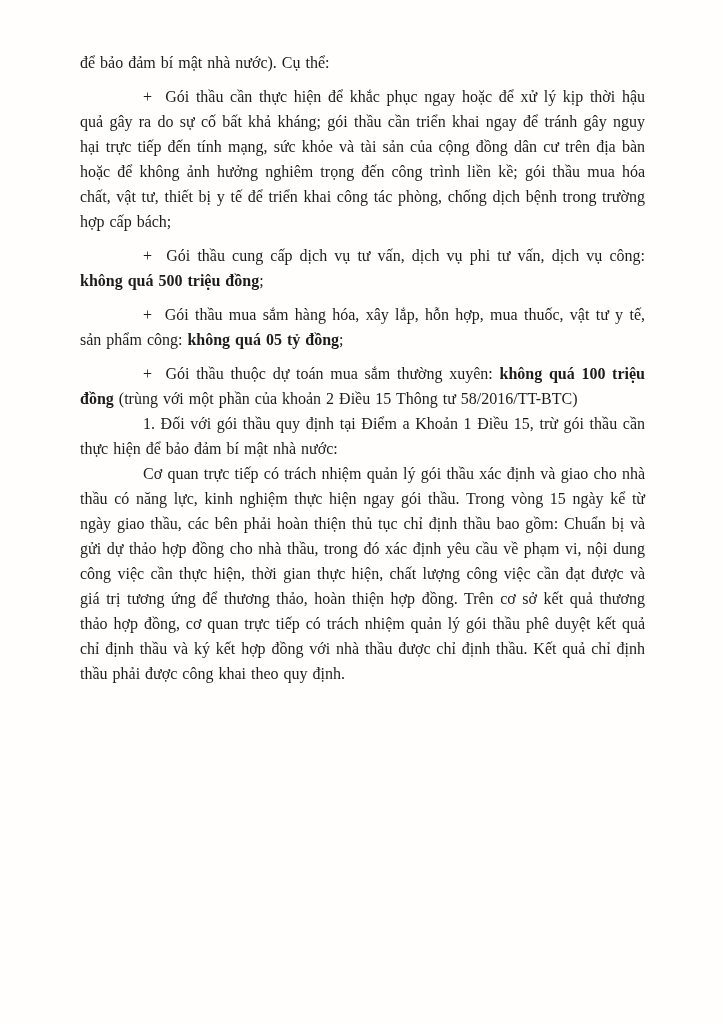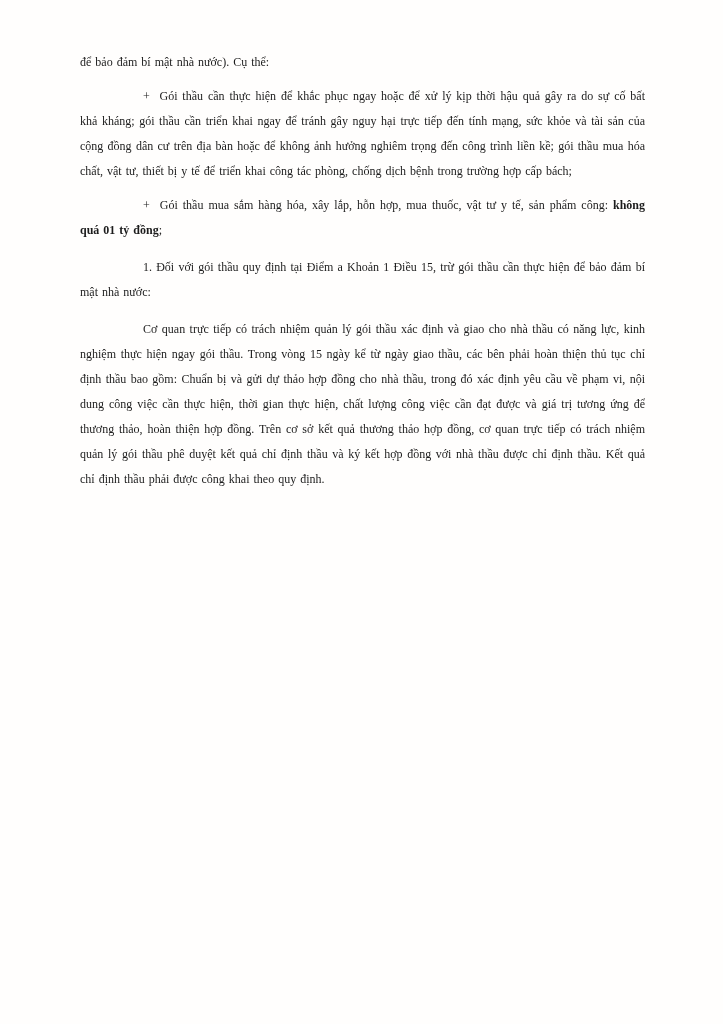--- a/index.html
+++ b/index.html
@@ -13,36 +13,38 @@
     width: 723px;
     height: 1024px;
     background: #fffefd;
     font-family: "Liberation Serif", "DejaVu Serif", serif;
     color: #1c1c1c;
     padding: 50px 78px 0 80px;
     overflow: hidden;
   }
   .doc-body p.para {
     margin: 9px 0 0 0;
-    font-size: 12px;
+    font-size: 16px;
     line-height: 25px;
     text-align: justify;
     text-indent: 63px;
     word-spacing: 1px;
   }
   .doc-body p.para:first-child { margin-top: 0; }
   .doc-body p.para.flush { text-indent: 0; }
-  .doc-body p.para.tight { margin-top: 12px; }
+  .doc-body p.para.tight { margin-top: 0; }
   .doc-body .b { font-weight: bold; }
 </style>
 </head>
 <body>
 
 <div class="page">
   <div class="doc-body">
       <p class="para flush"><span>để bảo đảm bí mật nhà nước). Cụ thể:</span></p>
       <p class="para"><span>+&nbsp;&nbsp;Gói thầu cần thực hiện để khắc phục ngay hoặc để xử lý kịp thời hậu quả gây ra do sự cố bất khả kháng; gói thầu cần triển khai ngay để tránh gây nguy hại trực tiếp đến tính mạng, sức khỏe và tài sản của cộng đồng dân cư trên địa bàn hoặc để không ảnh hưởng nghiêm trọng đến công trình liền kề; gói thầu mua hóa chất, vật tư, thiết bị y tế để triển khai công tác phòng, chống dịch bệnh trong trường hợp cấp bách;</span></p>
-      <p class="para"><span>+&nbsp;&nbsp;Gói thầu mua sắm hàng hóa, xây lắp, hỗn hợp, mua thuốc, vật tư y tế, sản phẩm công: </span><span class="b">không quá 01 tỷ đồng</span><span>;</span></p>
+      <p class="para"><span>+&nbsp;&nbsp;Gói thầu cung cấp dịch vụ tư vấn, dịch vụ phi tư vấn, dịch vụ công: </span><span class="b">không quá 500 triệu đồng</span><span>;</span></p>
+      <p class="para"><span>+&nbsp;&nbsp;Gói thầu mua sắm hàng hóa, xây lắp, hỗn hợp, mua thuốc, vật tư y tế, sản phẩm công: </span><span class="b">không quá 05 tỷ đồng</span><span>;</span></p>
+      <p class="para"><span>+&nbsp;&nbsp;Gói thầu thuộc dự toán mua sắm thường xuyên: </span><span class="b">không quá 100 triệu đồng</span><span> (trùng với một phần của khoản 2 Điều 15 Thông tư 58/2016/TT-BTC)</span></p>
       <p class="para tight"><span>1. Đối với gói thầu quy định tại Điểm a Khoản 1 Điều 15, trừ gói thầu cần thực hiện để bảo đảm bí mật nhà nước:</span></p>
       <p class="para tight"><span>Cơ quan trực tiếp có trách nhiệm quản lý gói thầu xác định và giao cho nhà thầu có năng lực, kinh nghiệm thực hiện ngay gói thầu. Trong vòng 15 ngày kể từ ngày giao thầu, các bên phải hoàn thiện thủ tục chỉ định thầu bao gồm: Chuẩn bị và gửi dự thảo hợp đồng cho nhà thầu, trong đó xác định yêu cầu về phạm vi, nội dung công việc cần thực hiện, thời gian thực hiện, chất lượng công việc cần đạt được và giá trị tương ứng để thương thảo, hoàn thiện hợp đồng. Trên cơ sở kết quả thương thảo hợp đồng, cơ quan trực tiếp có trách nhiệm quản lý gói thầu phê duyệt kết quả chỉ định thầu và ký kết hợp đồng với nhà thầu được chỉ định thầu. Kết quả chỉ định thầu phải được công khai theo quy định.</span></p>
     </div>
 
 </div>
 
 </body></html>

